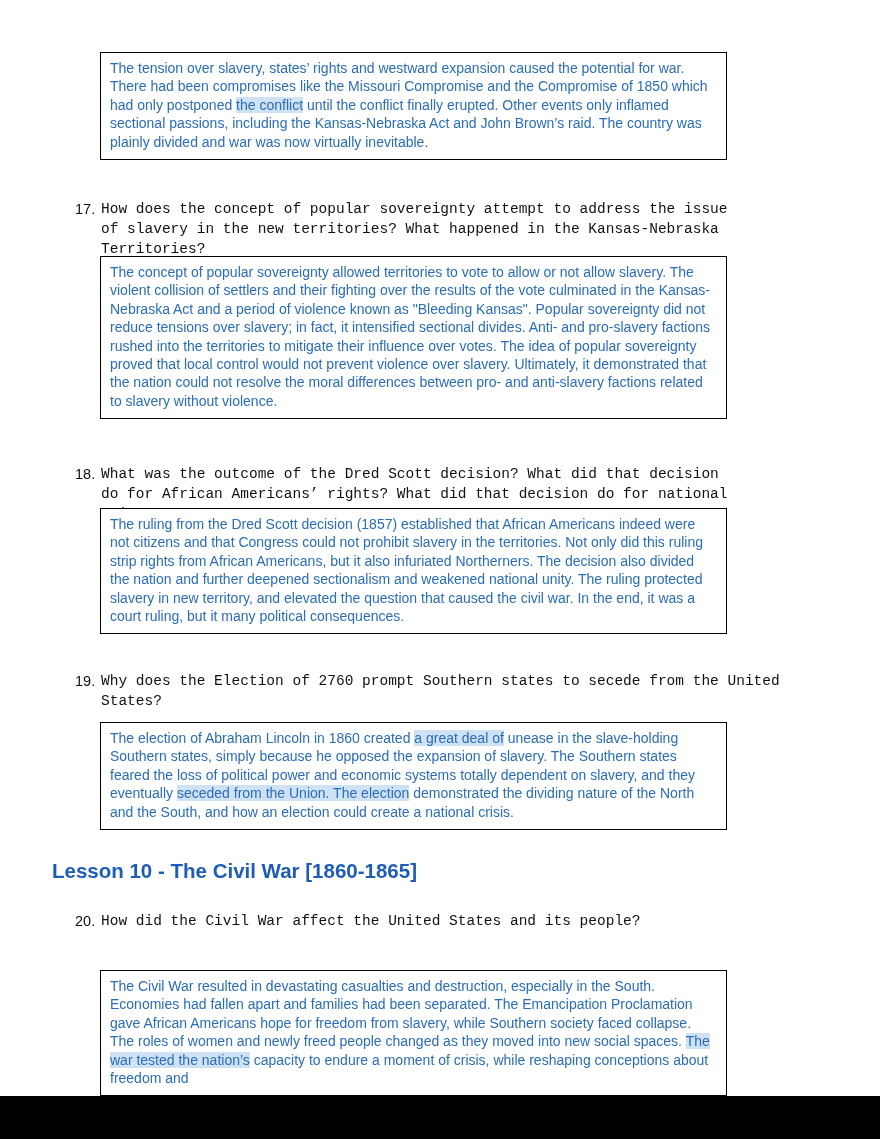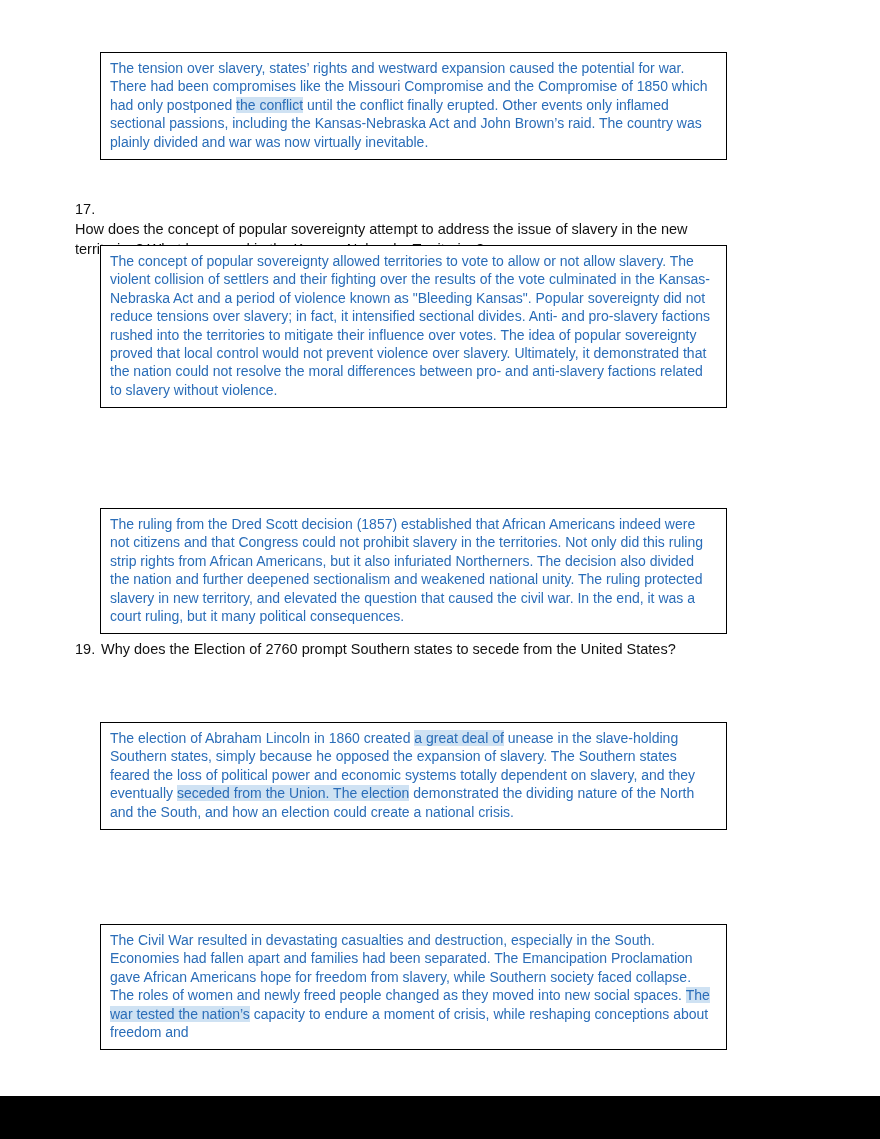--- a/index.html
+++ b/index.html
@@ -34,28 +34,29 @@
     background: #cfe2f3;
   }
   .question {
     position: absolute;
     left: 75px;
     display: flex;
     color: #111111;
     font-size: 14.5px;
     line-height: 20px;
   }
-  .q-wide { width: 665px; flex-direction: column; }
+  .q-wide { width: 665px; }
   .q-single { width: 710px; }
   .qnum {
     flex: none;
     width: 26px;
   }
   .qtext {
     flex: 1;
+    font-family: Liberation Mono, monospace;
   }
   .heading {
     position: absolute;
     left: 52px;
     color: #1d5db8;
     font-size: 20.5px;
     font-weight: 700;
     line-height: 26px;
   }
   .bottom-bar {
@@ -73,36 +74,45 @@
 <div class="page">
 
   <div class="answer-box" style="top:52px">
     <p class="answer"><span>The tension over slavery, states’ rights and westward expansion caused the potential for war. There had been compromises like the Missouri Compromise and the Compromise of 1850 which had only postponed </span><span class="hl">the conflict</span><span> until the conflict finally erupted. Other events only inflamed sectional passions, including the Kansas-Nebraska Act and John Brown’s raid. The country was plainly divided and war was now virtually inevitable.</span></p>
   </div>
 
   <div class="question q-wide" style="top:199px">
     <span class="qnum">17.</span>
     <span class="qtext">How does the concept of popular sovereignty attempt to address the issue of slavery in the new territories? What happened in the Kansas-Nebraska Territories?</span>
   </div>
-  <div class="answer-box" style="top:245px">
+  <div class="answer-box" style="top:256px">
     <p class="answer"><span>The concept of popular sovereignty allowed territories to vote to allow or not allow slavery. The violent collision of settlers and their fighting over the results of the vote culminated in the Kansas-Nebraska Act and a period of violence known as "Bleeding Kansas". Popular sovereignty did not reduce tensions over slavery; in fact, it intensified sectional divides. Anti- and pro-slavery factions rushed into the territories to mitigate their influence over votes. The idea of popular sovereignty proved that local control would not prevent violence over slavery. Ultimately, it demonstrated that the nation could not resolve the moral differences between pro- and anti-slavery factions related to slavery without violence.</span></p>
   </div>
 
+  <div class="question q-wide" style="top:464px">
+    <span class="qnum">18.</span>
+    <span class="qtext">What was the outcome of the Dred Scott decision? What did that decision do for African Americans’ rights? What did that decision do for national unity?</span>
+  </div>
   <div class="answer-box" style="top:508px">
     <p class="answer"><span>The ruling from the Dred Scott decision (1857) established that African Americans indeed were not citizens and that Congress could not prohibit slavery in the territories. Not only did this ruling strip rights from African Americans, but it also infuriated Northerners. The decision also divided the nation and further deepened sectionalism and weakened national unity. The ruling protected slavery in new territory, and elevated the question that caused the civil war. In the end, it was a court ruling, but it many political consequences.</span></p>
   </div>
 
-  <div class="question q-single" style="top:639px">
+  <div class="question q-single" style="top:671px">
     <span class="qnum">19.</span>
     <span class="qtext">Why does the Election of 2760 prompt Southern states to secede from the United States?</span>
   </div>
   <div class="answer-box" style="top:722px">
     <p class="answer"><span>The election of Abraham Lincoln in 1860 created </span><span class="hl">a great deal of</span><span> unease in the slave-holding Southern states, simply because he opposed the expansion of slavery. The Southern states feared the loss of political power and economic systems totally dependent on slavery, and they eventually </span><span class="hl">seceded from the Union. The election</span><span> demonstrated the dividing nature of the North and the South, and how an election could create a national crisis.</span></p>
   </div>
 
+  <h1 class="heading" style="top:858px">Lesson 10 - The Civil War [1860-1865]</h1>
 
-  <div class="answer-box" style="top:924px">
+  <div class="question q-single" style="top:911px">
+    <span class="qnum">20.</span>
+    <span class="qtext">How did the Civil War affect the United States and its people?</span>
+  </div>
+  <div class="answer-box" style="top:970px">
     <p class="answer"><span>The Civil War resulted in devastating casualties and destruction, especially in the South. Economies had fallen apart and families had been separated. The Emancipation Proclamation gave African Americans hope for freedom from slavery, while Southern society faced collapse. The roles of women and newly freed people changed as they moved into new social spaces. </span><span class="hl">The war tested the nation’s</span><span> capacity to endure a moment of crisis, while reshaping conceptions about freedom and</span></p>
   </div>
 
   <div class="bottom-bar"></div>
 
 </div>
 
 </body></html>

